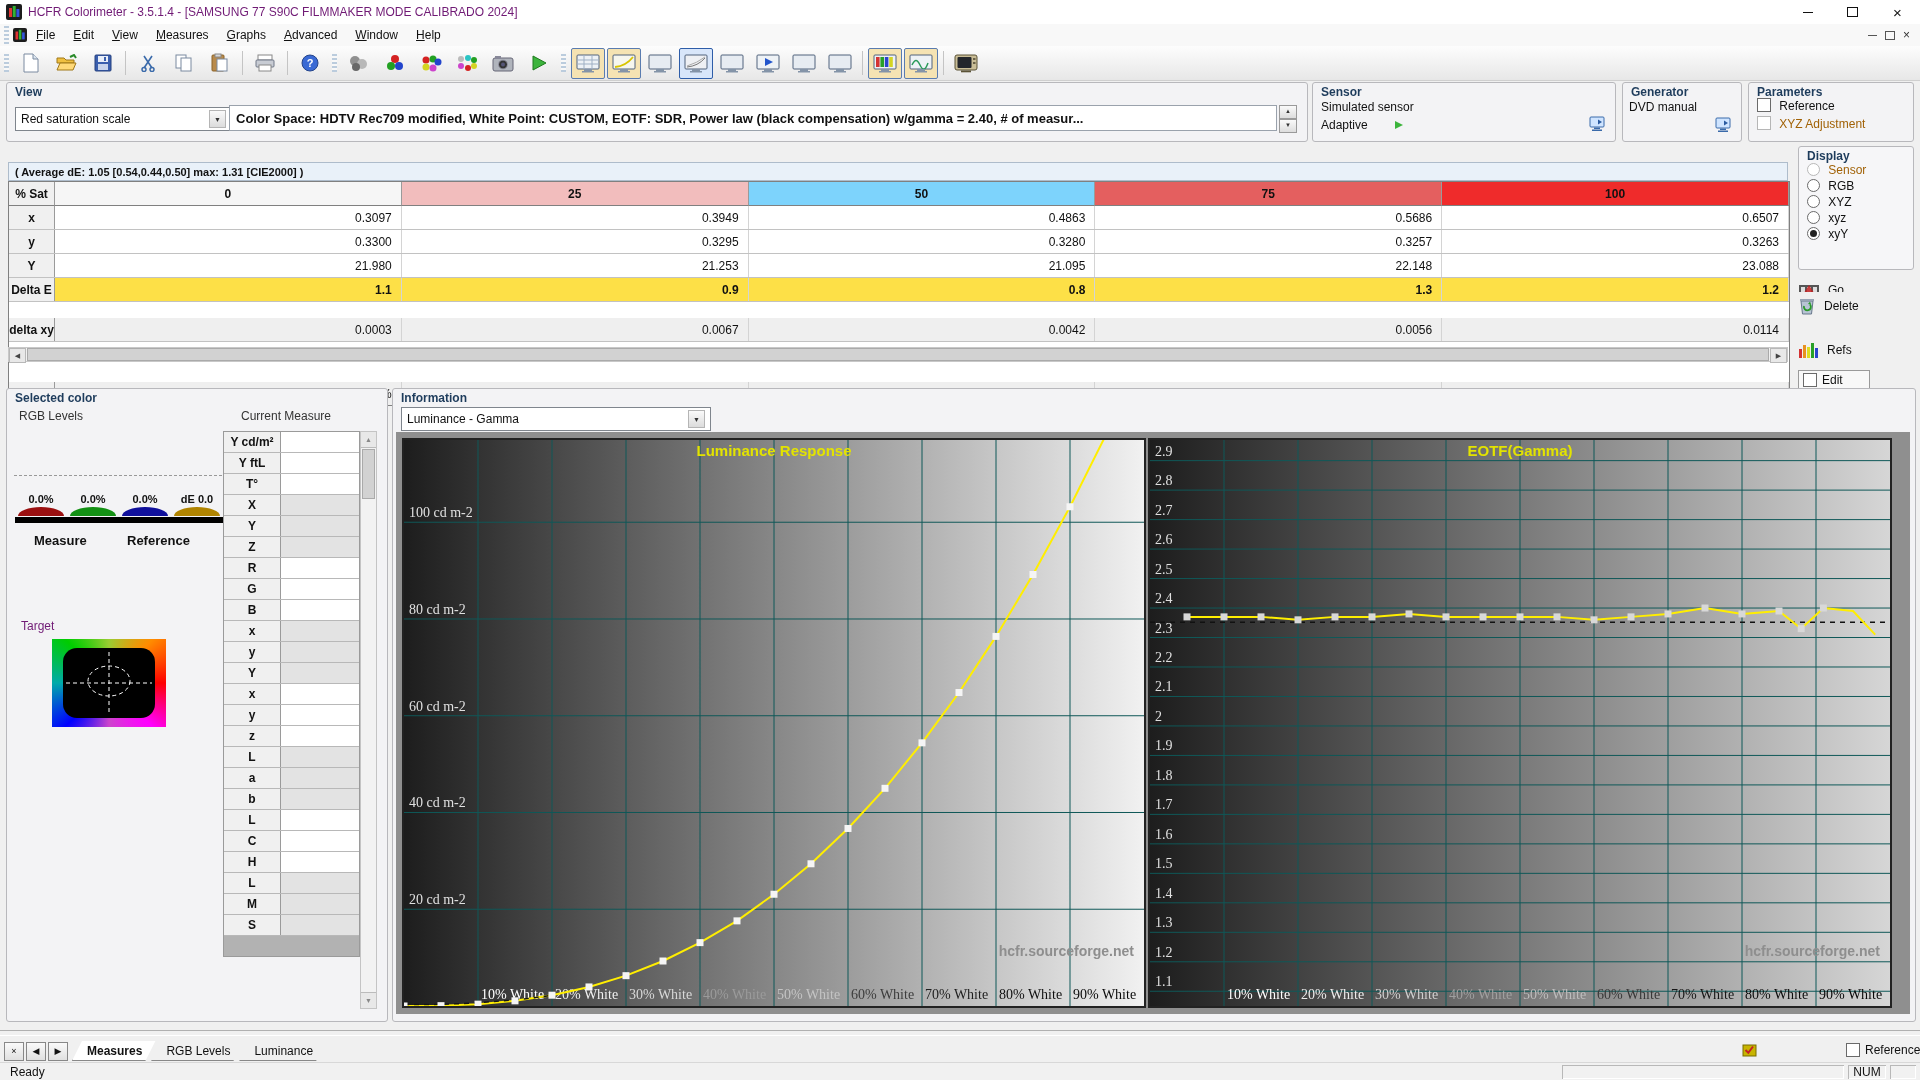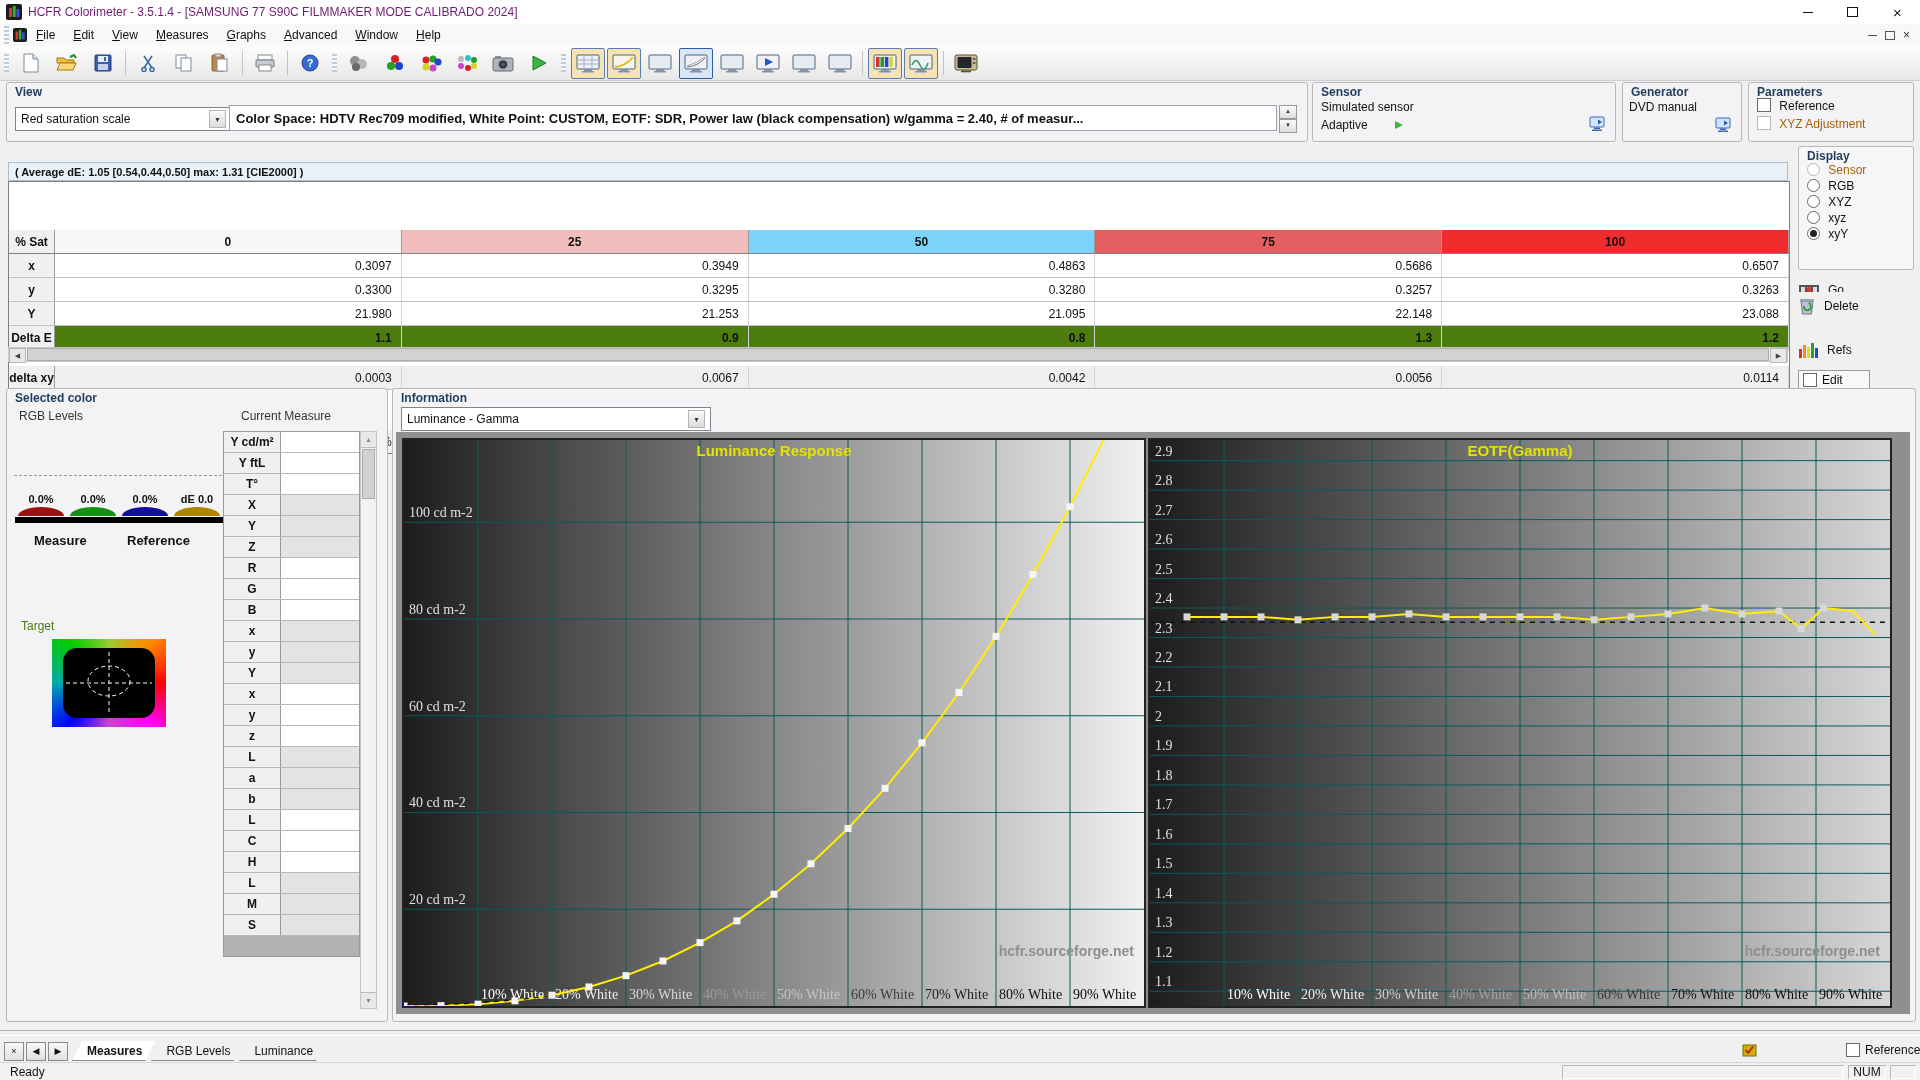--- a/index.html
+++ b/index.html
@@ -29,21 +29,21 @@
   .cb{display:inline-block;width:12px;height:12px;border:1px solid #6a6a6a;background:#fff;vertical-align:-2px;margin-right:5px;}
   .cb.dis{border-color:#b6b6b6;}
   .dis-t{color:#a16207;}
   .radio{display:inline-block;width:11px;height:11px;border:1px solid #6a6a6a;border-radius:50%;background:#fff;position:relative;margin-right:5px;vertical-align:-2px;}
   .radio.sel::after{content:"";position:absolute;inset:2px;background:#222;border-radius:50%;}
   .radio.dis{border-color:#b8b8b8;}
   
   #summary{left:8px;top:162px;width:1780px;height:19px;background:#e9f1f9;border:1px solid #aebccb;font-weight:bold;font-size:11px;line-height:19px;padding-left:6px;box-sizing:border-box;}
   #mtable{left:8px;top:181px;width:1780px;border:1px solid #808080;background:#fff;}
   .mhrow,.mrow{display:flex;}
-  .mhc,.mhl{height:24px;display:flex;align-items:center;justify-content:center;font-weight:bold;border-right:1px solid #9a9a9a;border-bottom:1px solid #808080;box-sizing:border-box;margin-top:48px;}
+  .mhc,.mhl{height:24px;display:flex;align-items:center;justify-content:center;font-weight:bold;border-right:1px solid #9a9a9a;border-bottom:1px solid #808080;box-sizing:border-box;}
   .mhl{width:46px;background:#f0f0f0;}
   .mhc{flex:1;}
   .mrow{height:23px;border-bottom:1px solid #c2c2c2;}
   .mrow:last-child{border-bottom:none;margin-top:40px;}
   .mlabel{width:46px;background:#f0f0f0;border-right:1px solid #9a9a9a;font-weight:bold;display:flex;align-items:center;justify-content:center;box-sizing:border-box;}
   .mcells{flex:1;display:flex;}
   .mcell{flex:1;display:flex;align-items:center;justify-content:flex-end;padding-right:9px;border-right:1px solid #d4d4d4;box-sizing:border-box;}
   .mrow.bold .mcell{font-weight:bold;}
   .hscroll{left:8px;top:347px;width:1780px;height:15px;background:#f1f1f1;border:1px solid #c8c8c8;display:flex;box-sizing:border-box;}
   .sbtn{width:15px;height:13px;background:#e8e8e8;border:1px solid #b8b8b8;font-size:7px;color:#444;display:flex;align-items:center;justify-content:center;}
@@ -425,21 +425,21 @@
           <div class="mcells">
 
           <div class="mcell">21.980</div>
             <div class="mcell">21.253</div>
             <div class="mcell">21.095</div>
             <div class="mcell">22.148</div>
             <div class="mcell">23.088</div>
           </div>
         </div>
 
-        <div class="mrow bold" style="background: #4d7c0f;">
+        <div class="mrow bold" style="background: #fde047;">
           <div class="mlabel">Delta E</div>
           <div class="mcells">
 
           <div class="mcell">1.1</div>
             <div class="mcell">0.9</div>
             <div class="mcell">0.8</div>
             <div class="mcell">1.3</div>
             <div class="mcell">1.2</div>
           </div>
         </div>
@@ -564,21 +564,21 @@
 
         <div class="bar-slot">
           <div class="bar-pct">dE 0.0</div>
           <div class="bar-arc" style="background: rgb(176, 132, 0);"></div>
         </div>
       </div>
     <div class="abs" style="left:8px;top:128px;width:208px;height:6px;background:#000"></div>
     <div class="abs" style="left:27px;top:144px;font-weight:bold;font-size:13px">Measure</div>
     <div class="abs" style="left:120px;top:144px;font-weight:bold;font-size:13px">Reference</div>
 
-    <div class="abs" style="left:14px;top:230px;font-size:12px;color:#4d7c0f">Target</div>
+    <div class="abs" style="left:14px;top:230px;font-size:12px;color:#701a75">Target</div>
     <div class="abs" style="left:45px;top:250px;width:114px;height:88px;background:conic-gradient(from 0deg,#9acd32 0deg,#ff8c00 45deg,#ff0000 90deg,#ff00ff 135deg,#cc44cc 180deg,#0000ff 225deg,#00aaaa 270deg,#00cc00 315deg,#9acd32 360deg)">
       <div class="abs" style="left:11px;top:9px;width:92px;height:70px;background:#000;border-radius:14px"></div>
       <svg class="abs" style="left:0;top:0" width="114" height="88">
         <line x1="57" y1="13" x2="57" y2="75" stroke="#fff" stroke-width="1" stroke-dasharray="4 3"></line>
         <line x1="14" y1="44" x2="100" y2="44" stroke="#fff" stroke-width="1" stroke-dasharray="4 3"></line>
         <ellipse cx="57" cy="42" rx="21" ry="15" fill="none" stroke="#fff" stroke-width="1" stroke-dasharray="4 3"></ellipse>
       </svg>
     </div>
 
     <div class="abs" style="left:216px;top:42px;border:1px solid #9a9a9a">

